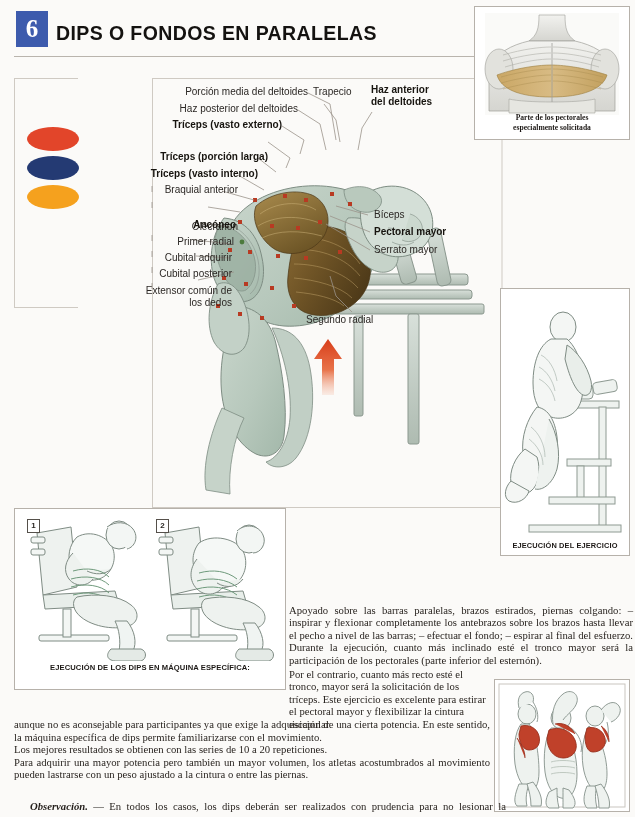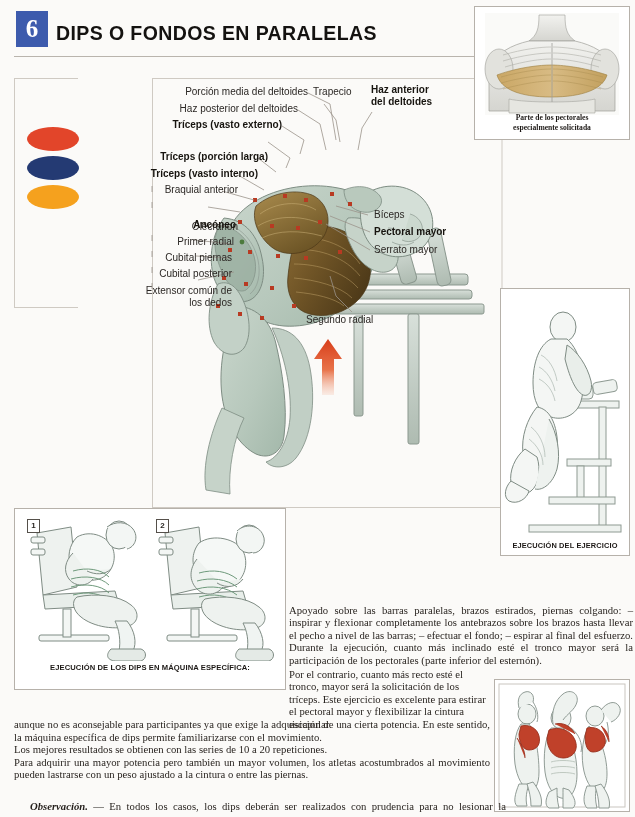--- a/index.html
+++ b/index.html
@@ -435,21 +435,21 @@
   <div>
     <div class="lbl r" style="left:178px;top:86px;width:130px;">Porción media del deltoides</div>
     <div class="lbl r" style="left:168px;top:103px;width:130px;">Haz posterior del deltoides</div>
     <div class="lbl r b" style="left:152px;top:119px;width:130px;">Tríceps (vasto externo)</div>
     <div class="lbl r b" style="left:138px;top:151px;width:130px;">Tríceps (porción larga)</div>
     <div class="lbl r b" style="left:128px;top:168px;width:130px;">Tríceps (vasto interno)</div>
     <div class="lbl r" style="left:118px;top:184px;width:120px;">Braquial anterior</div>
     <div class="lbl r" style="left:138px;top:201px;width:100px;margin-top:20px;">Olécranon</div>
     <div class="lbl r b" style="left:138px;top:219px;width:98px;">Ancóneo</div>
     <div class="lbl r" style="left:118px;top:236px;width:116px;">Primer radial</div>
-    <div class="lbl r" style="left:108px;top:252px;width:124px;">Cubital piernas</div>
+    <div class="lbl r" style="left:108px;top:252px;width:124px;">Cubital adquirir</div>
     <div class="lbl r" style="left:104px;top:268px;width:128px;">Cubital posterior</div>
     <div class="lbl r" style="left:106px;top:285px;width:126px;">Extensor común de</div>
     <div class="lbl r" style="left:106px;top:297px;width:126px;">los dedos</div>
 
     <div class="lbl" style="left:313px;top:86px;">Trapecio</div>
     <div class="lbl b" style="left:371px;top:84px;">Haz anterior</div>
     <div class="lbl b" style="left:371px;top:96px;">del deltoides</div>
 
     <div class="lbl" style="left:374px;top:209px;">Bíceps</div>
     <div class="lbl b" style="left:374px;top:226px;">Pectoral mayor</div>

